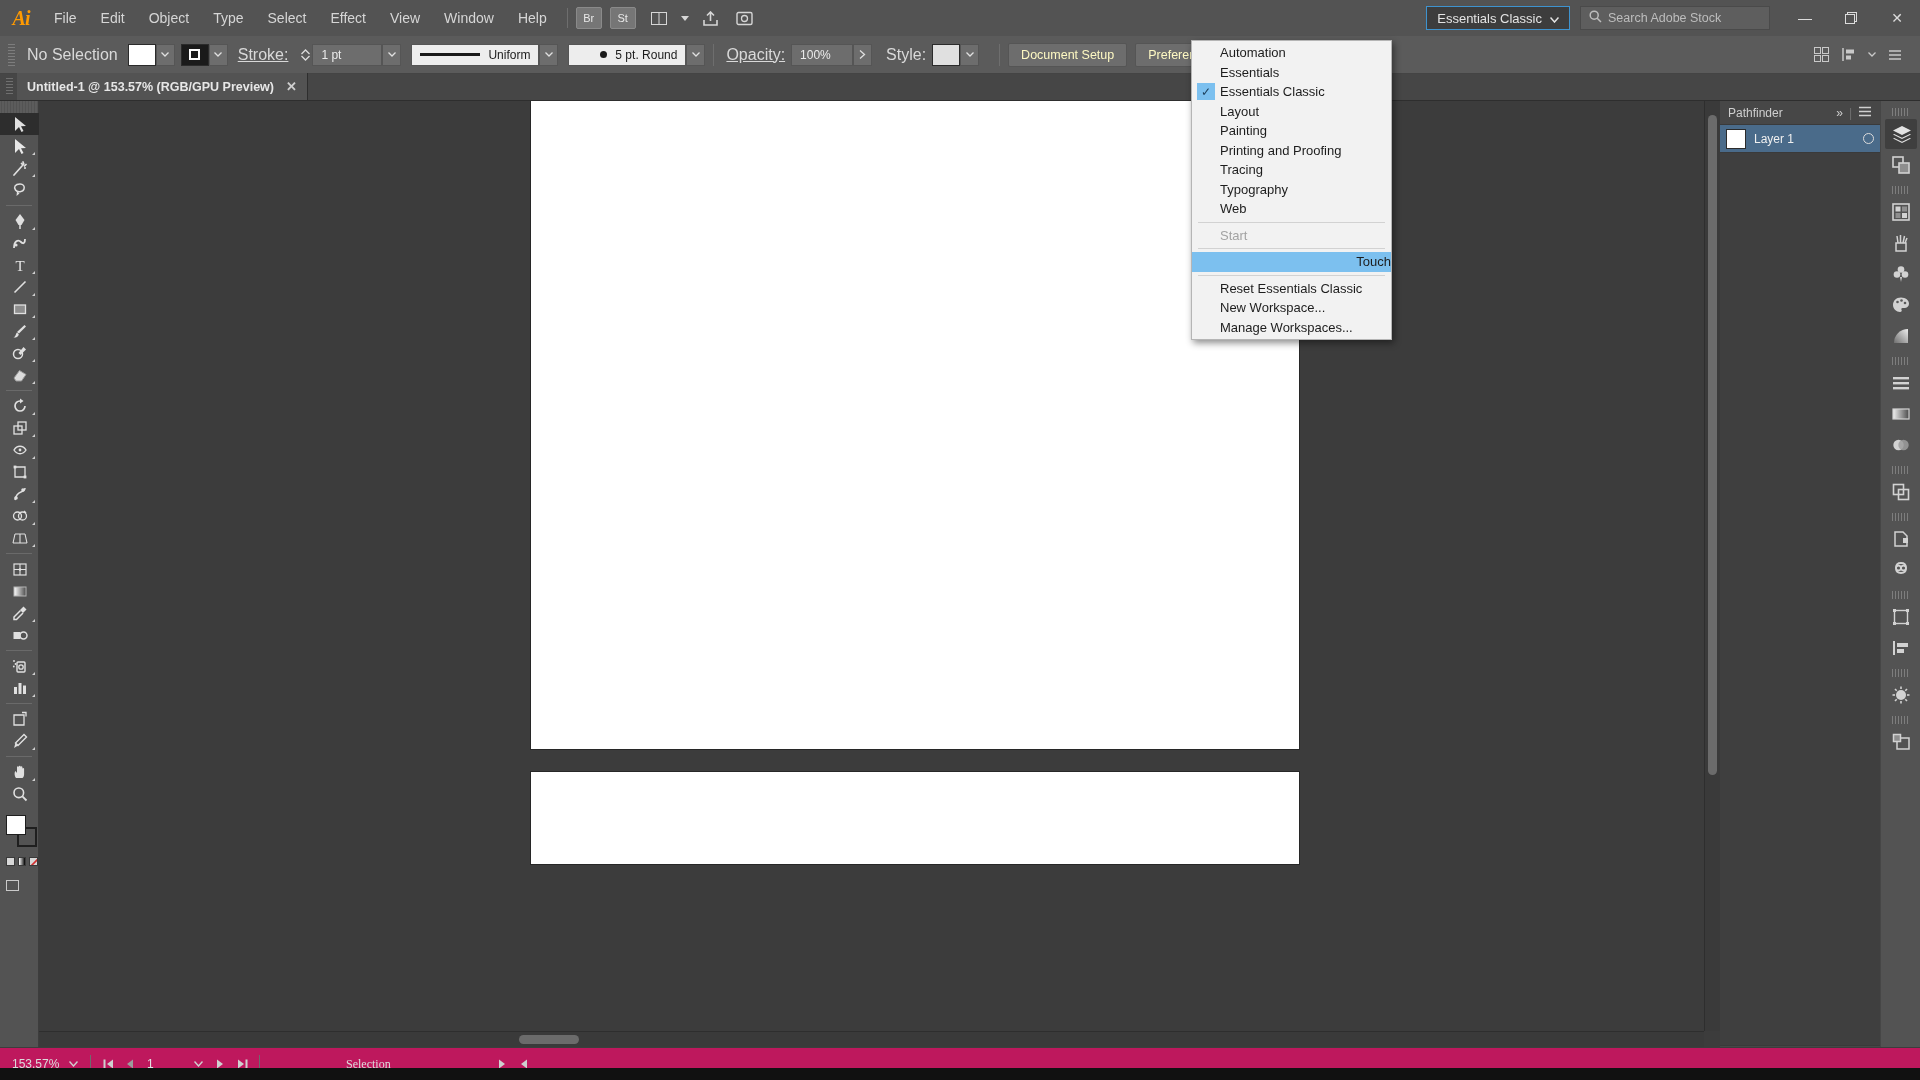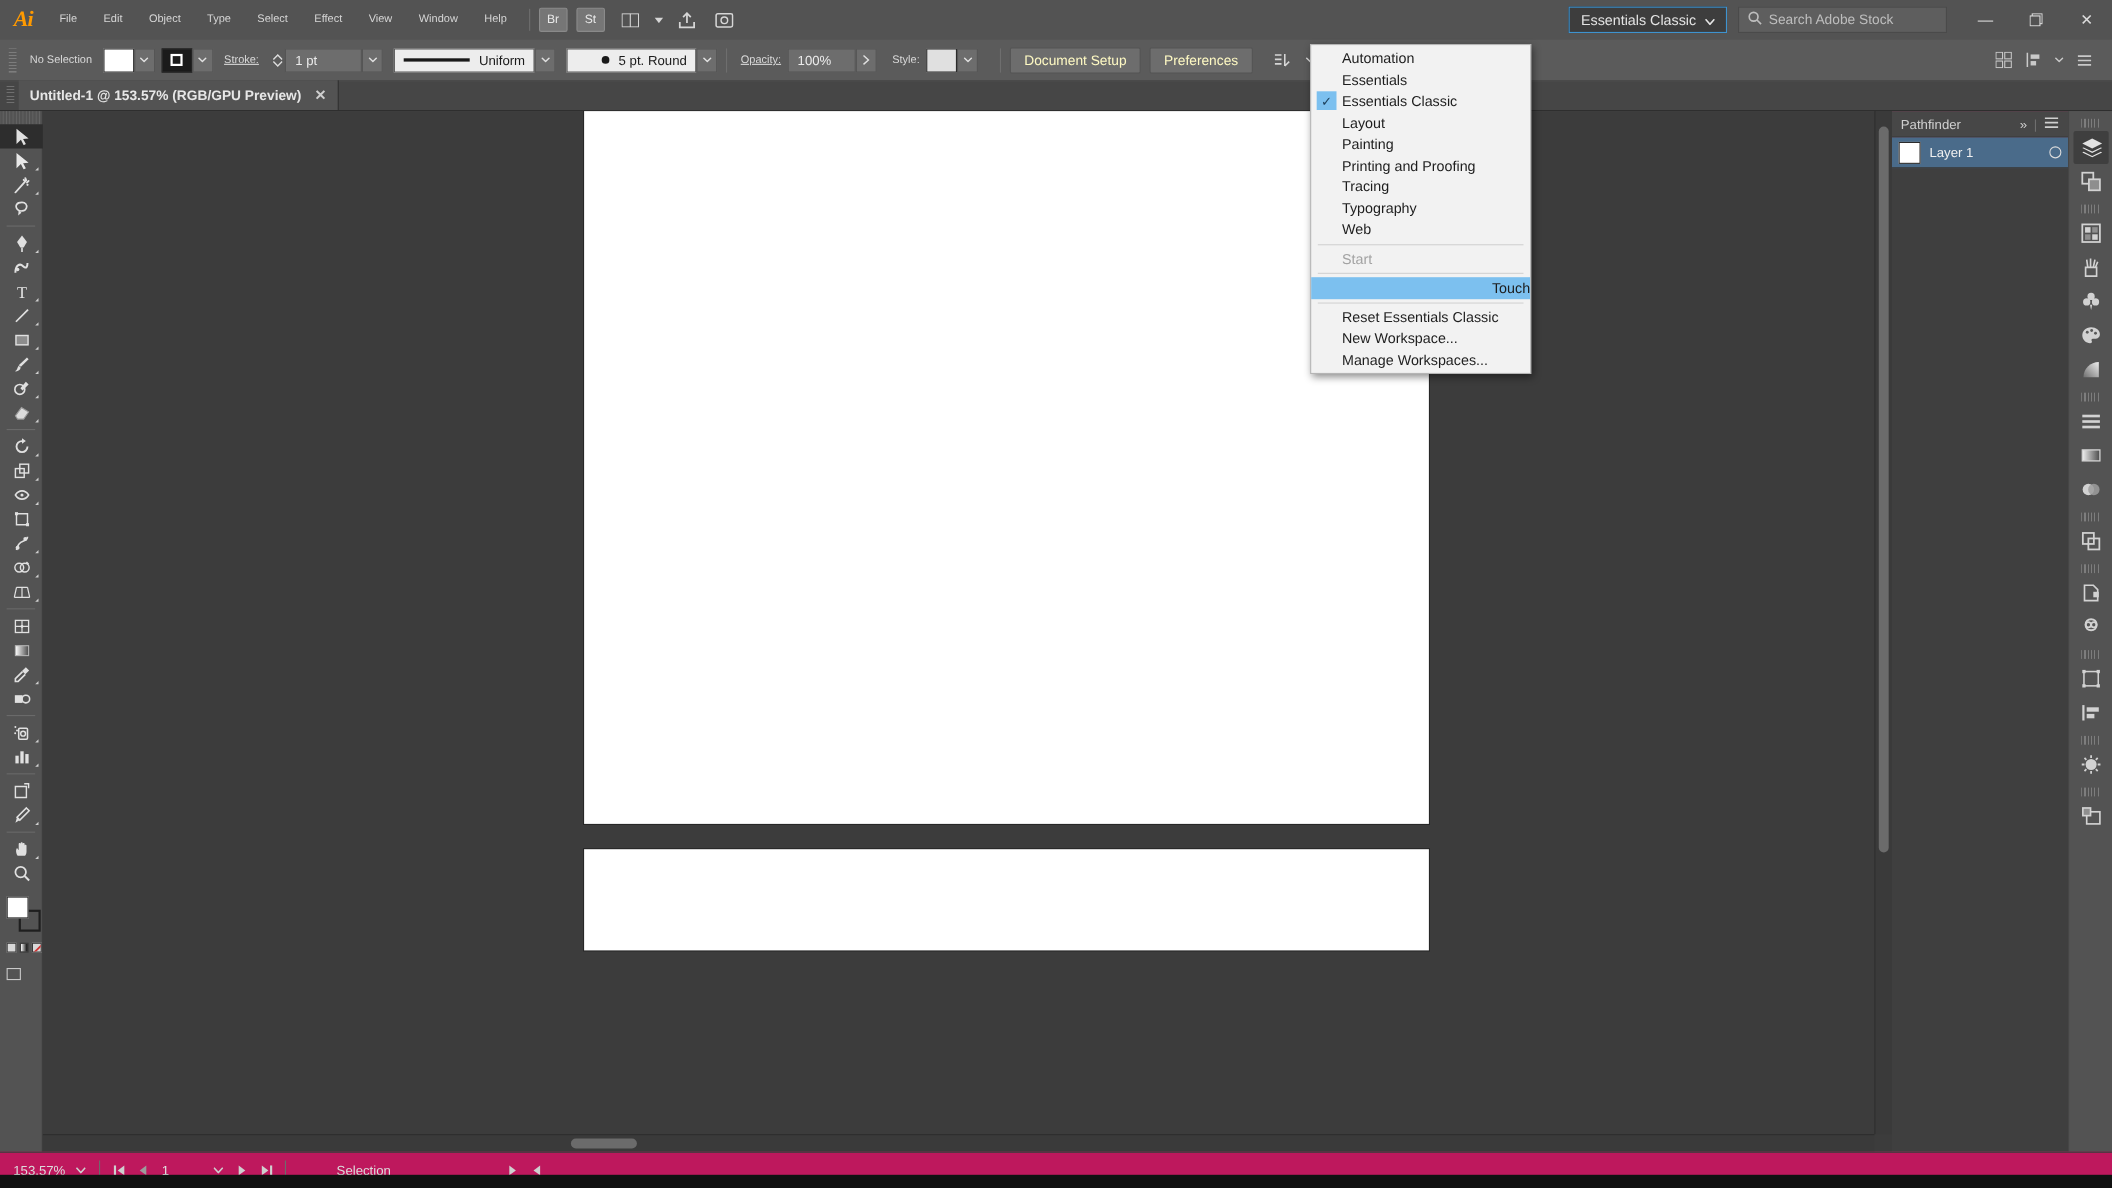--- a/index.html
+++ b/index.html
@@ -17,21 +17,21 @@
     position: absolute; left: 0; top: 0; width: 1920px; height: 36px;
     background: #535353; display: flex; align-items: center;
   }
   .ai-logo {
     width: 42px; height: 36px; display: flex; align-items: center; justify-content: center;
     color: #ff9a00; font-size: 20px; font-weight: bold; font-style: italic;
     font-family: "Liberation Serif", serif; letter-spacing: -1px;
   }
   .menu-item {
     padding: 0 12px; height: 36px; line-height: 36px;
-    color: #d6d6d6; font-size: 10px; cursor: default;
+    color: #d6d6d6; font-size: 14px; cursor: default;
   }
   .mb-sep { width: 1px; height: 20px; background: #6e6e6e; margin: 0 8px; }
   .sq-btn {
     width: 26px; height: 22px; background: #767676; border: 1px solid #8a8a8a;
     color: #e8e8e8; font-size: 11px; display: flex; align-items: center; justify-content: center;
     margin-right: 8px; border-radius: 2px;
   }
   .icon-btn {
     width: 30px; height: 26px; display: flex; align-items: center; justify-content: center;
     color: #d6d6d6; margin-right: 4px;
@@ -55,21 +55,21 @@
   }
 
   
   .controlbar {
     position: absolute; left: 0; top: 36px; width: 1920px; height: 38px;
     background: #5b5b5b; border-bottom: 1px solid #444;
     display: flex; align-items: center; padding-left: 8px;
   }
   .grip { width: 7px; height: 22px; margin-right: 8px;
     background: repeating-linear-gradient(to bottom, #7d7d7d 0 1px, transparent 1px 3px); }
-  .cb-label { color: #d9d9d9; font-size: 10px; margin: 0 10px 0 4px; white-space: nowrap; }
+  .cb-label { color: #d9d9d9; font-size: 16px; margin: 0 10px 0 4px; white-space: nowrap; }
   .cb-label.ul { text-decoration: underline; }
   .swatch-group { display: flex; align-items: center; margin-right: 6px; }
   .swatch {
     width: 28px; height: 22px; border: 1px solid #2b2b2b; background: #fff;
   }
   .swatch.stroke-sw { background: #1a1a1a; display:flex; align-items:center; justify-content:center; }
   .swatch.stroke-sw i { width:11px; height:11px; border:2px solid #fff; display:block; }
   .dd-arrow {
     width: 19px; height: 22px; background: #6d6d6d; border: 1px solid #555;
     display: flex; align-items: center; justify-content: center; color: #e0e0e0; font-size: 9px;
@@ -192,21 +192,21 @@
   
   .statusbar {
     position: absolute; left: 0; bottom: 0; width: 1920px; height: 33px;
     background: #be185d; border-top: 1px solid #3d3d3d;
     display: flex; align-items: center; color: #dcdcdc; font-size: 12px;
   }
   .st-zoom { width: 62px; padding-left: 12px; }
   .st-ctl { width: 22px; display: flex; align-items: center; justify-content: center; color: #cfcfcf; }
   .st-page { width: 46px; background: transparent; color: #e2e2e2; padding-left: 6px; }
   .st-sep { width: 1px; height: 18px; background: #6c6c6c; margin: 0 6px; }
-  .st-tool { margin-left: 40px; }
+  .st-tool { margin-left: 80px; font-family: Liberation Serif, serif; }
   .bottom-strip { position: absolute; left:0; bottom:0; width:1920px; height: 12px; background:#111; }
 
   
   .ws-menu {
     position: absolute; left: 1191px; top: 40px; width: 201px;
     background: #f2f2f2; border: 1px solid #b5b5b5;
     box-shadow: 2px 3px 7px rgba(0,0,0,.45); z-index: 50; padding: 2px 0;
   }
   .ws-row {
     height: 19.5px; display: flex; align-items: center; color: #1d1d1d; font-size: 13px;

